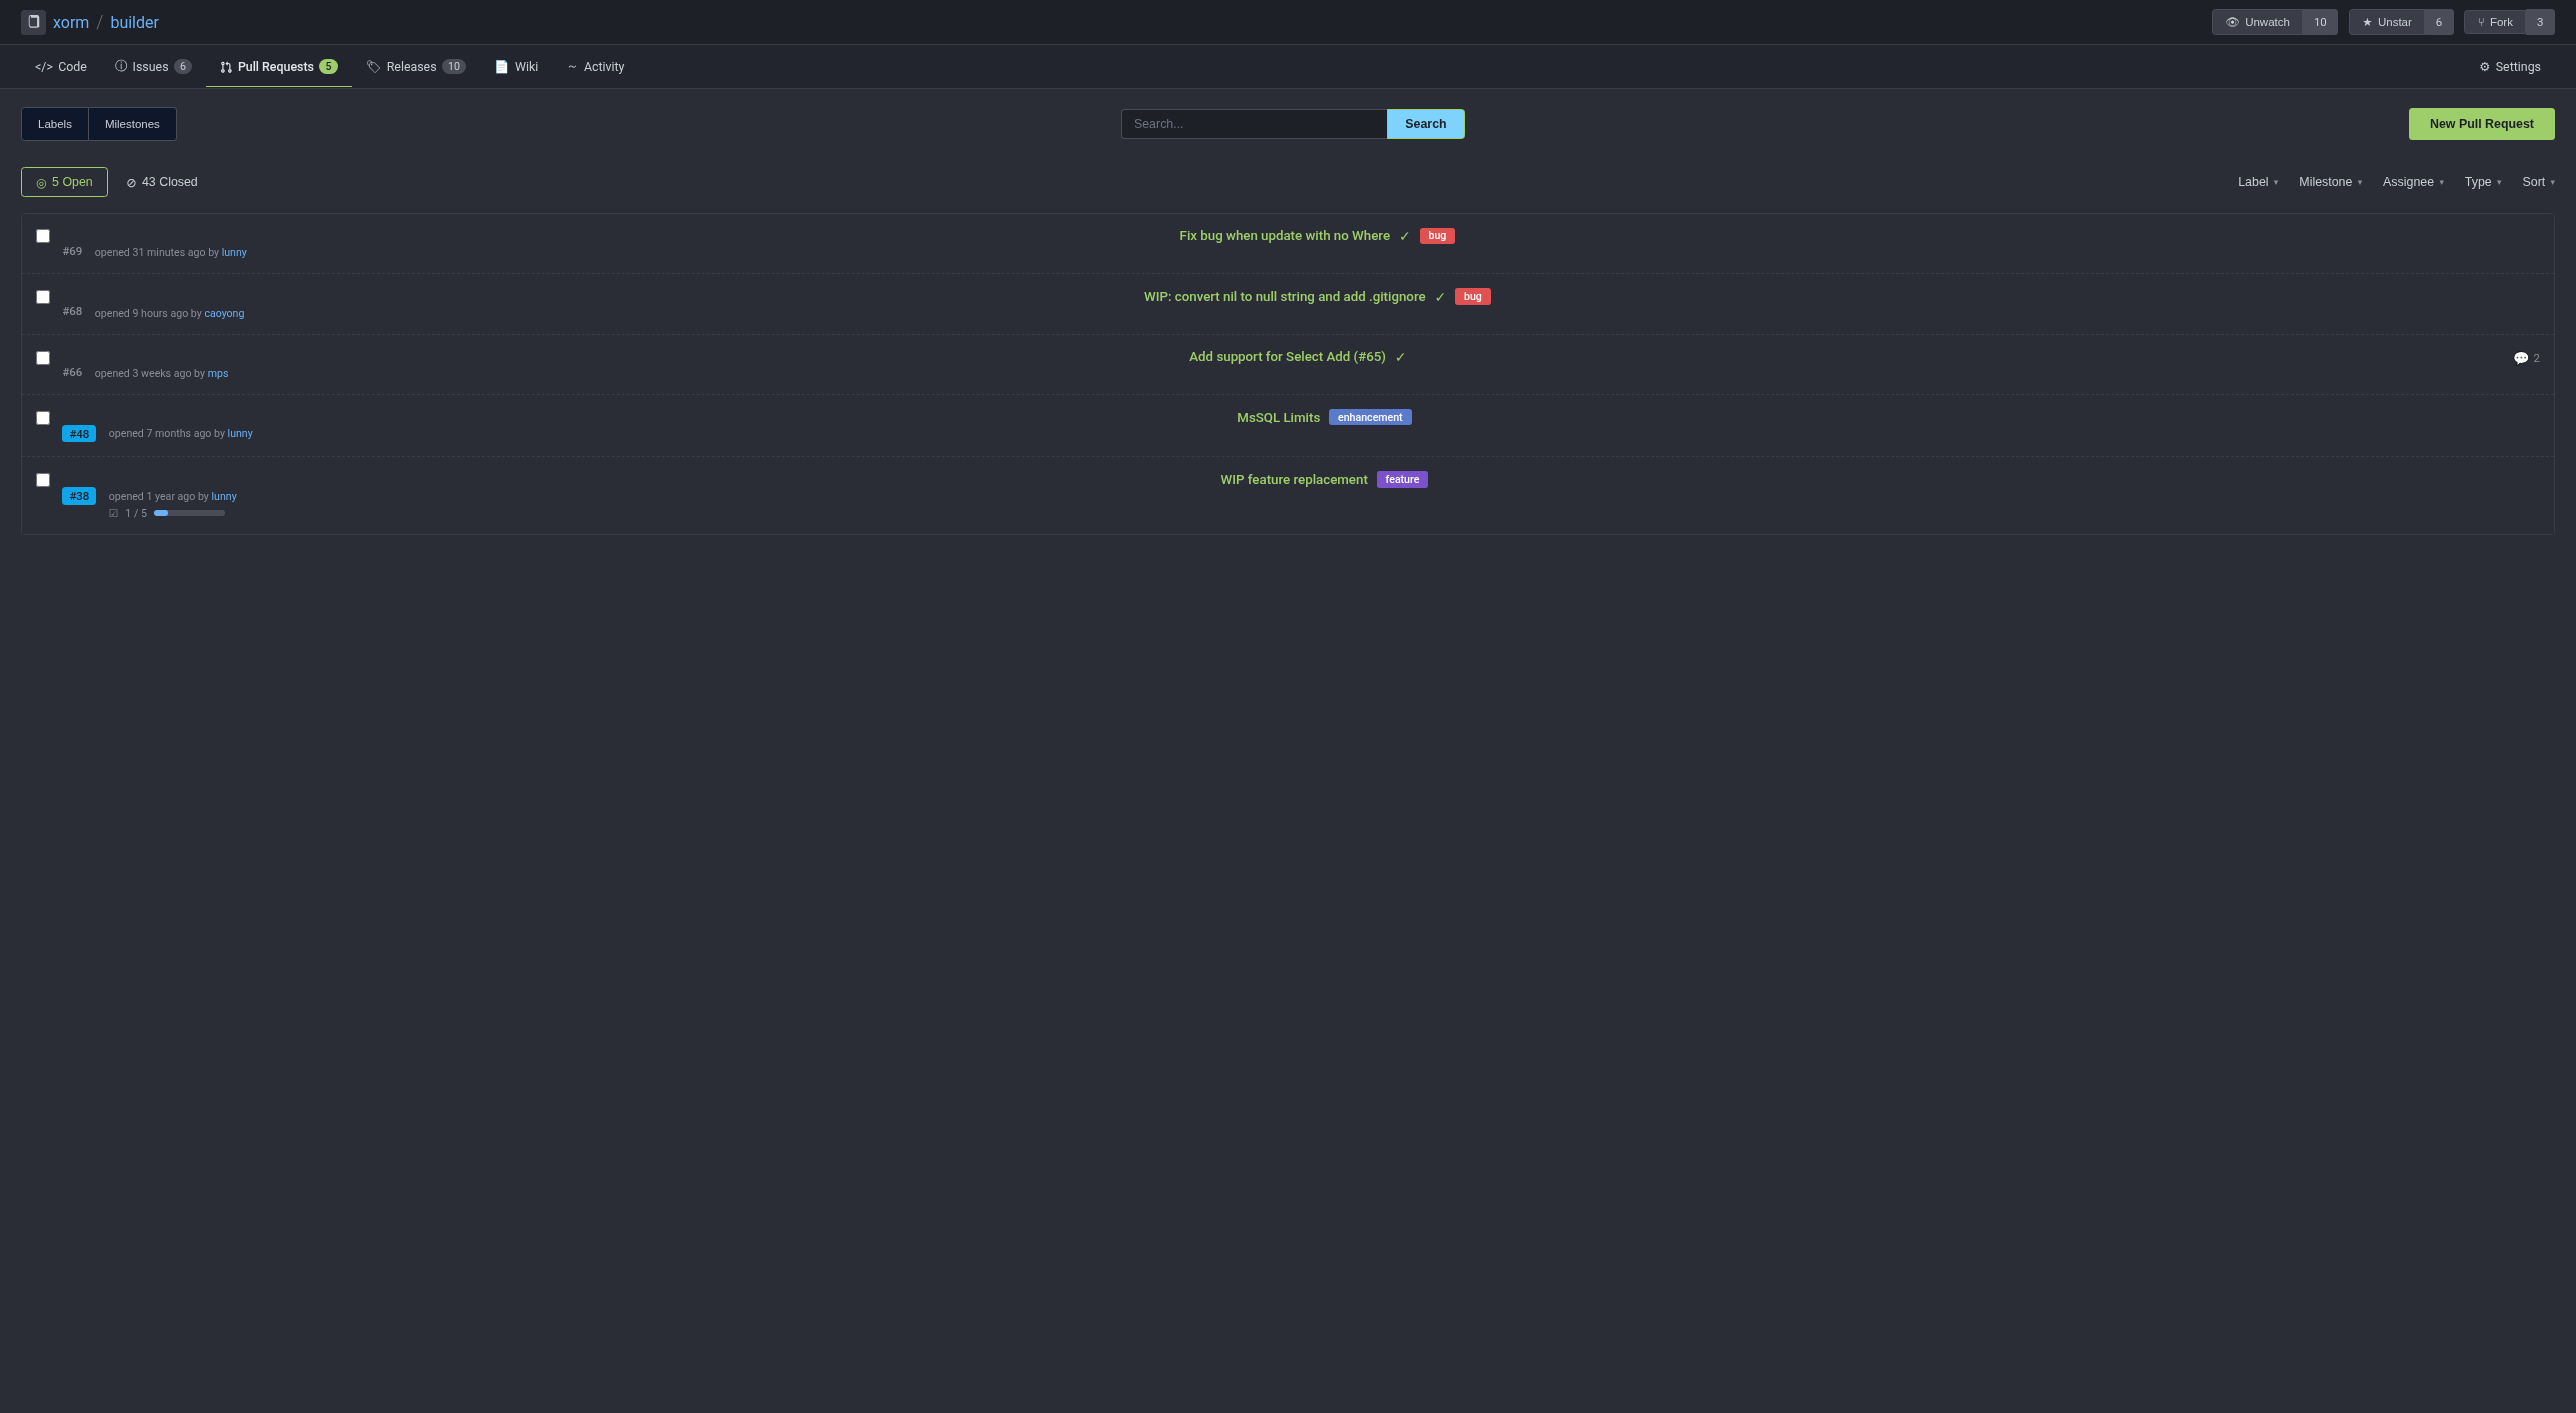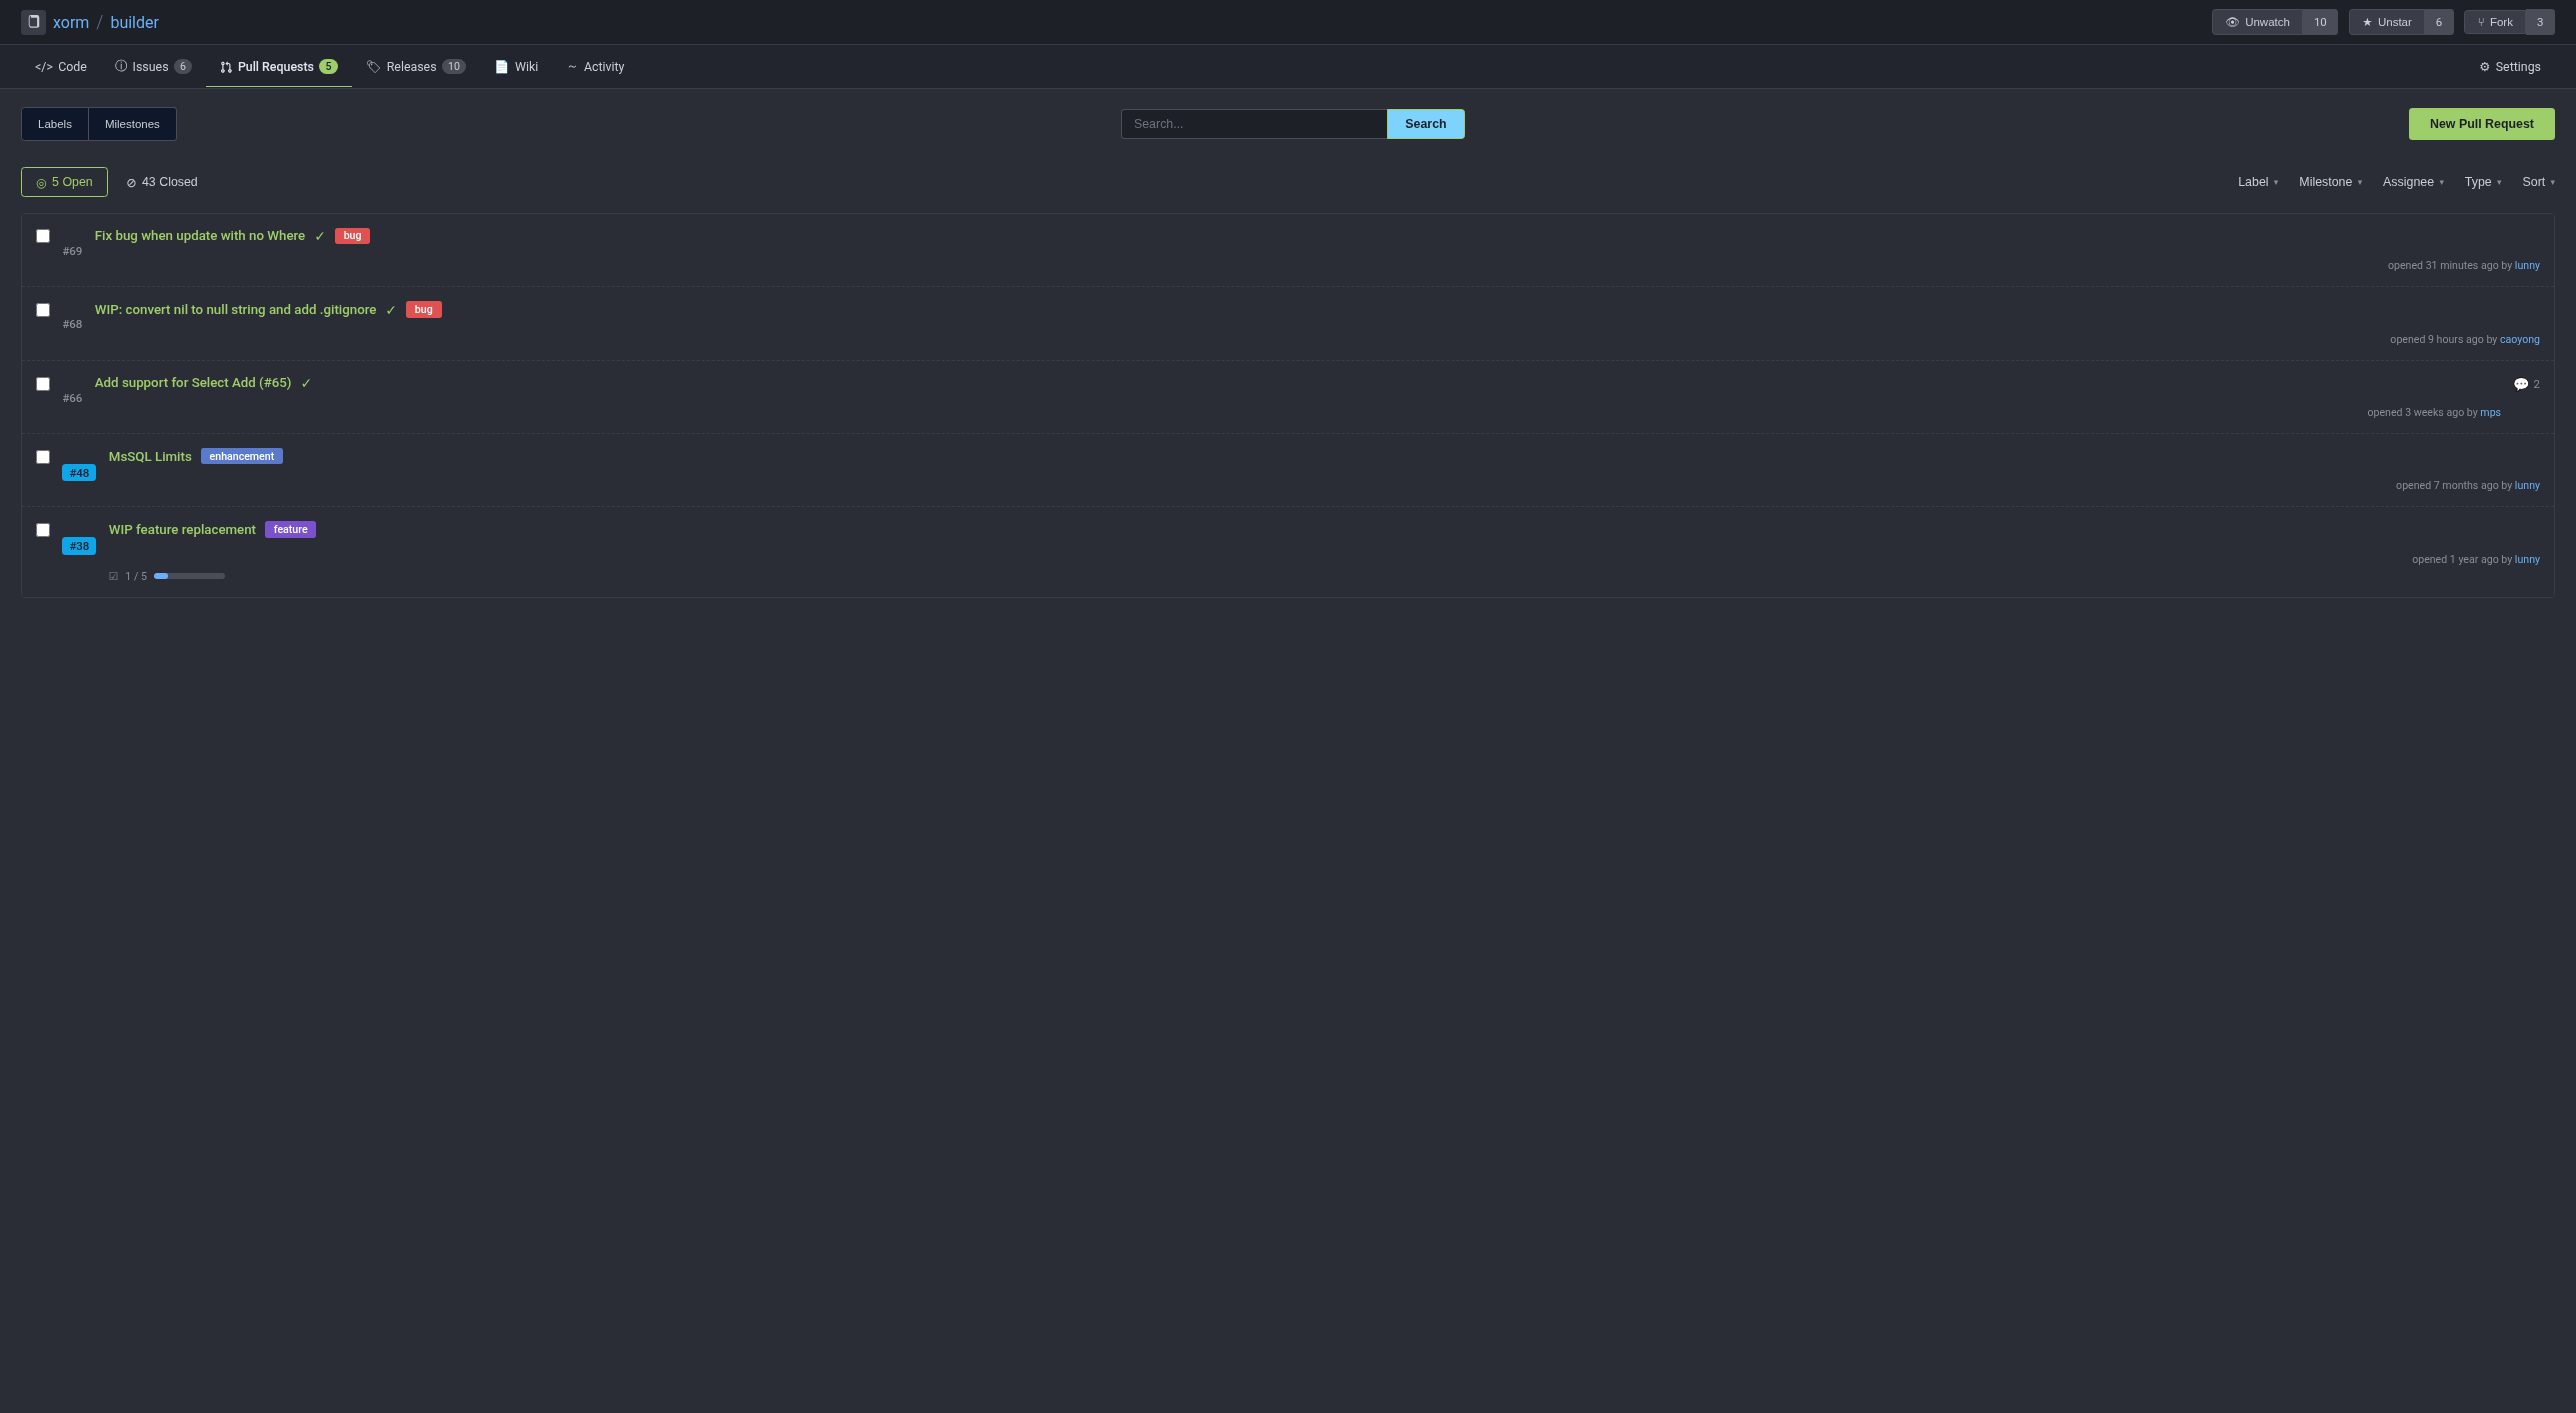--- a/index.html
+++ b/index.html
@@ -292,20 +292,21 @@
       padding: 1.8px 7px;
     }
     .pr-body {
       flex: 1;
     }
     .pr-title-row {
       display: flex;
       align-items: center;
       gap: 8.9px;
       flex-wrap: wrap;
+      justify-content: center;
     }
     .pr-title {
       color: #9ece6a;
       font-size: 13.3px;
       font-weight: 500;
       cursor: pointer;
       text-decoration: none;
     }
     .check-icon {
       color: #9ece6a;
@@ -317,22 +318,21 @@
       font-size: 10.6px;
       font-weight: 500;
       color: #fff;
     }
     .label-bug { background: #e05252; }
     .label-enhancement { background: #5a7acc; color: #fff; }
     .label-feature { background: #7c52cc; color: #fff; }
     .pr-meta {
       color: #8a8d97;
       font-size: 10.6px;
-      margin-top: 15px;
-      text-align: right;
+      margin-top: 2px;
     }
     .pr-meta a {
       color: #6ab0f5;
       text-decoration: none;
     }
     .pr-right {
       display: flex;
       align-items: center;
       gap: 7px;
       margin-top: 1.8px;

